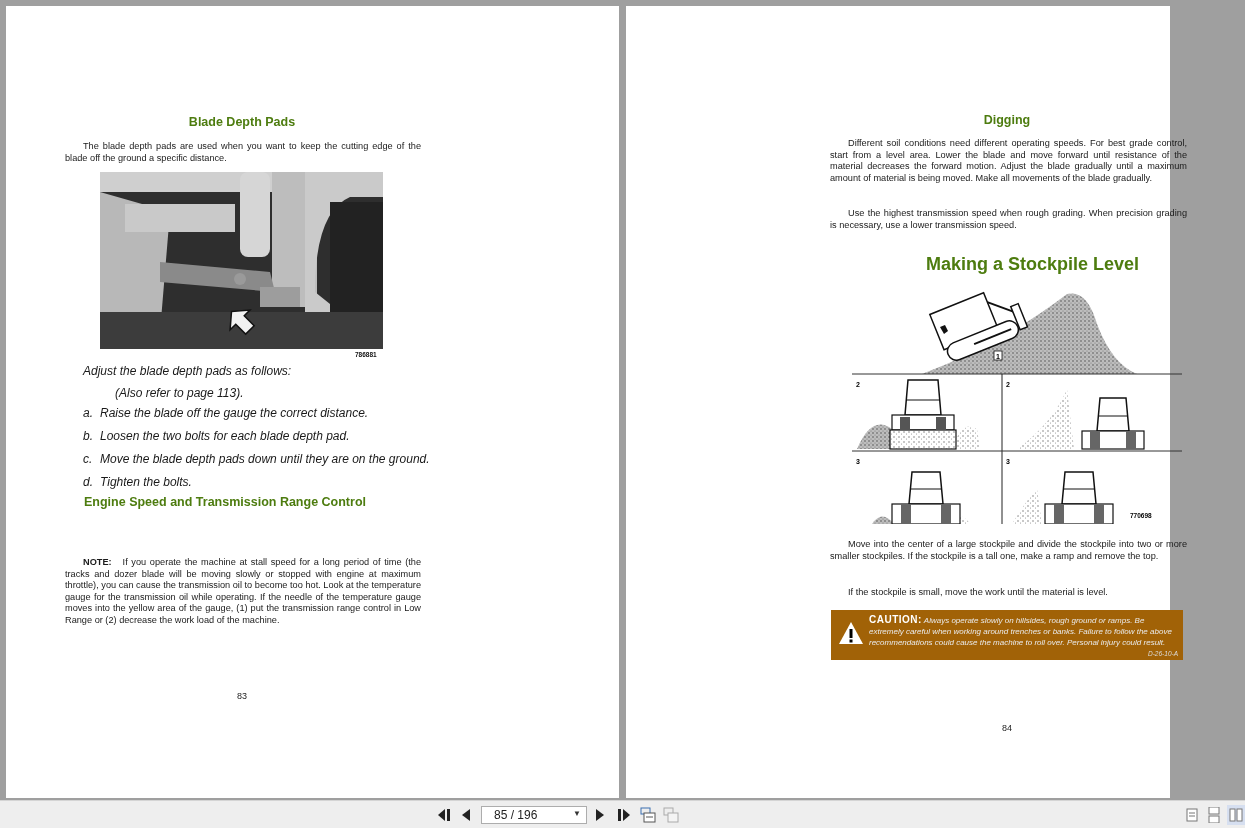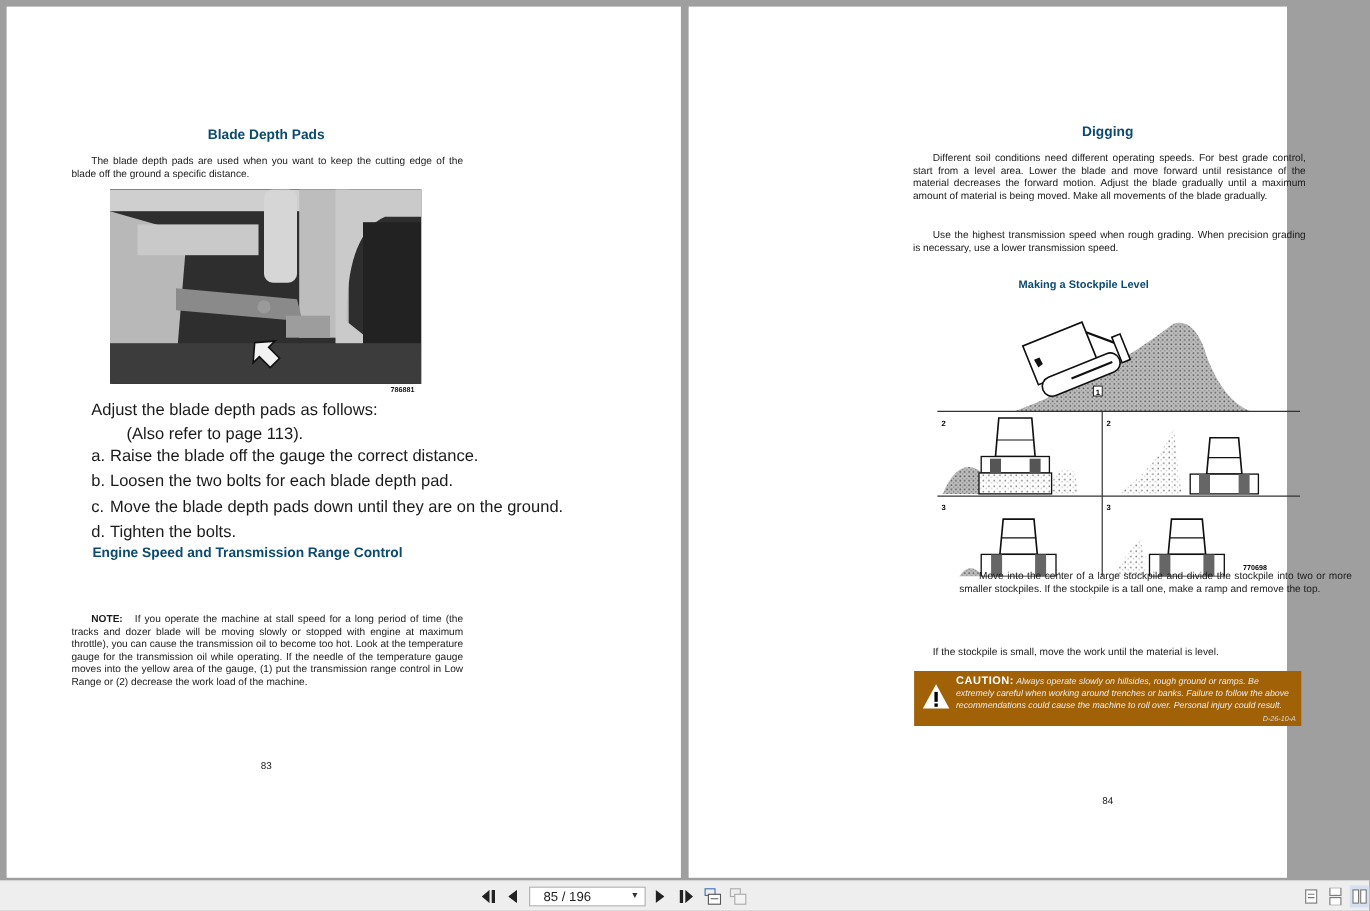--- a/index.html
+++ b/index.html
@@ -1,24 +1,24 @@
 <!DOCTYPE html>
 <html><head>
 <meta charset="utf-8">
 <style>
   html, body { margin:0; padding:0; }
   body { width:1245px; height:828px; background:#a0a0a0; position:relative; overflow:hidden; font-family:"Liberation Sans", sans-serif; }
   .viewer { position:absolute; left:0; top:0; width:1245px; height:800px; background:#9f9f9f; }
   .page { position:absolute; top:6px; background:#fff; height:792px; }
   .page.left { left:6px; width:613px; }
   .page.right { left:626px; width:544px; }
-  .title { position:absolute; font-weight:bold; color:#0c4a6e; text-align:center; }
+  .title { position:absolute; font-weight:bold; color:#4d7c0f; text-align:center; }
   .para { position:absolute; font-size:9.2px; line-height:11.6px; color:#1a1a1a; text-align:justify; }
   .para .indent { display:inline-block; width:18px; }
-  .item { position:absolute; font-size:15px; color:#1a1a1a; }
+  .item { position:absolute; font-size:12px; color:#1a1a1a;font-style:italic; }
   .item .lbl { display:inline-block; width:17px; }
   .pagenum { position:absolute; font-size:9px; color:#222; }
   .caption { position:absolute; font-size:6.5px; font-weight:bold; color:#111; }
   .photo { position:absolute; left:94px; top:166px; width:283px; height:177px; background:#3a3a3a; overflow:hidden; }
   .caution { position:absolute; left:205px; top:604px; width:352px; height:50px; background:#a16207; color:#fff; }
   .caution .text { position:absolute; left:38px; top:4px; width:310px; font-size:8px; line-height:11px; font-style:italic; color:#eaeaea; }
   .caution .text b { font-style:normal; font-size:10px; letter-spacing:0.5px; color:#fff; }
   .caution .code { position:absolute; right:5px; bottom:3px; font-size:6.5px; font-style:italic; color:#ddd; }
   .toolbar { position:absolute; left:0; top:800px; width:1245px; height:28px; background:#eeeeee; border-top:1px solid #d4d4d4; }
   .tb-btn { position:absolute; top:6px; height:16px; display:flex; align-items:center; justify-content:center; cursor:pointer; }
@@ -66,21 +66,21 @@
     <div class="title" style="left:78px;top:489px;font-size:12.5px;text-align:left;">Engine Speed and Transmission Range Control</div>
     <div class="para" style="left:59px;top:551px;width:356px;"><span class="indent"></span><b>NOTE:</b>&nbsp;&nbsp; <span>If you operate the machine at stall speed for a long period of time (the tracks and dozer blade will be moving slowly or stopped with engine at maximum throttle), you can cause the transmission oil to become too hot. Look at the temperature gauge for the transmission oil while operating. If the needle of the temperature gauge moves into the yellow area of the gauge, (1) put the transmission range control in Low Range or (2) decrease the work load of the machine.</span></div>
 
     <div class="pagenum" style="left:231px;top:685px;">83</div>
   </div>
 
   <div class="page right">
     <div class="title" style="left:0;width:762px;margin-left:-381px;left:381px;top:107px;font-size:12.5px;">Digging</div>
     <div class="para" style="left:204px;top:132px;width:357px;"><span class="indent"></span><span>Different soil conditions need different operating speeds. For best grade control, start from a level area. Lower the blade and move forward until resistance of the material decreases the forward motion. Adjust the blade gradually until a maximum amount of material is being moved. Make all movements of the blade gradually.</span></div>
     <div class="para" style="left:204px;top:202px;width:357px;"><span class="indent"></span><span>Use the highest transmission speed when rough grading. When precision grading is necessary, use a lower transmission speed.</span></div>
-    <div class="title" style="left:300px;top:248px;font-size:10px;text-align:right;">Making a Stockpile Level</div>
+    <div class="title" style="left:300px;top:248px;font-size:18px;text-align:right;">Making a Stockpile Level</div>
 
     <div style="position:absolute;left:226px;top:278px;width:330px;height:240px;">
       <svg width="330" height="240" viewBox="0 0 330 240">
         <defs>
           <pattern id="dots" width="4" height="4" patternUnits="userSpaceOnUse">
             <rect width="4" height="4" fill="#bdbdbd"></rect>
             <circle cx="1" cy="1" r="0.8" fill="#555"></circle>
             <circle cx="3" cy="3" r="0.6" fill="#777"></circle>
           </pattern>
           <pattern id="dotsLight" width="5" height="5" patternUnits="userSpaceOnUse">
@@ -144,21 +144,21 @@
           <path d="M8 0 L36 0 L39 32 L5 32 Z" fill="#fff" stroke="#111" stroke-width="1.5"></path>
           <line x1="6" y1="17" x2="38" y2="17" stroke="#111"></line>
           <rect x="-12" y="32" width="68" height="20" fill="#fff" stroke="#111" stroke-width="1.2"></rect>
           <rect x="-3" y="32" width="10" height="20" fill="#666"></rect>
           <rect x="37" y="32" width="10" height="20" fill="#666"></rect>
         </g>
         <text x="278" y="234" font-size="6.5" font-weight="bold" font-family="Liberation Sans, sans-serif">770698</text>
       </svg>
     </div>
 
-    <div class="para" style="left:204px;top:512px;width:357px;margin-left:42px;"><span class="indent"></span><span>Move into the center of a large stockpile and divide the stockpile into two or more smaller stockpiles. If the stockpile is a tall one, make a ramp and remove the top.</span></div>
+    <div class="para" style="left:204px;top:533px;width:357px;"><span class="indent"></span><span>Move into the center of a large stockpile and divide the stockpile into two or more smaller stockpiles. If the stockpile is a tall one, make a ramp and remove the top.</span></div>
     <div class="para" style="left:204px;top:581px;width:357px;"><span class="indent"></span><span>If the stockpile is small, move the work until the material is level.</span></div>
 
     <div class="caution">
       <svg style="position:absolute;left:7px;top:11px;" width="26" height="24" viewBox="0 0 26 24">
         <path d="M13 1 L25 23 L1 23 Z" fill="#fff"></path>
         <rect x="11.5" y="8" width="3" height="9" fill="#000"></rect>
         <rect x="11.5" y="18.5" width="3" height="3" fill="#000"></rect>
       </svg>
       <div class="text"><b>CAUTION:</b> <span>Always operate slowly on hillsides, rough ground or ramps. Be extremely careful when working around trenches or banks. Failure to follow the above recommendations could cause the machine to roll over. Personal injury could result.</span></div>
       <div class="code">D-26-10-A</div>

